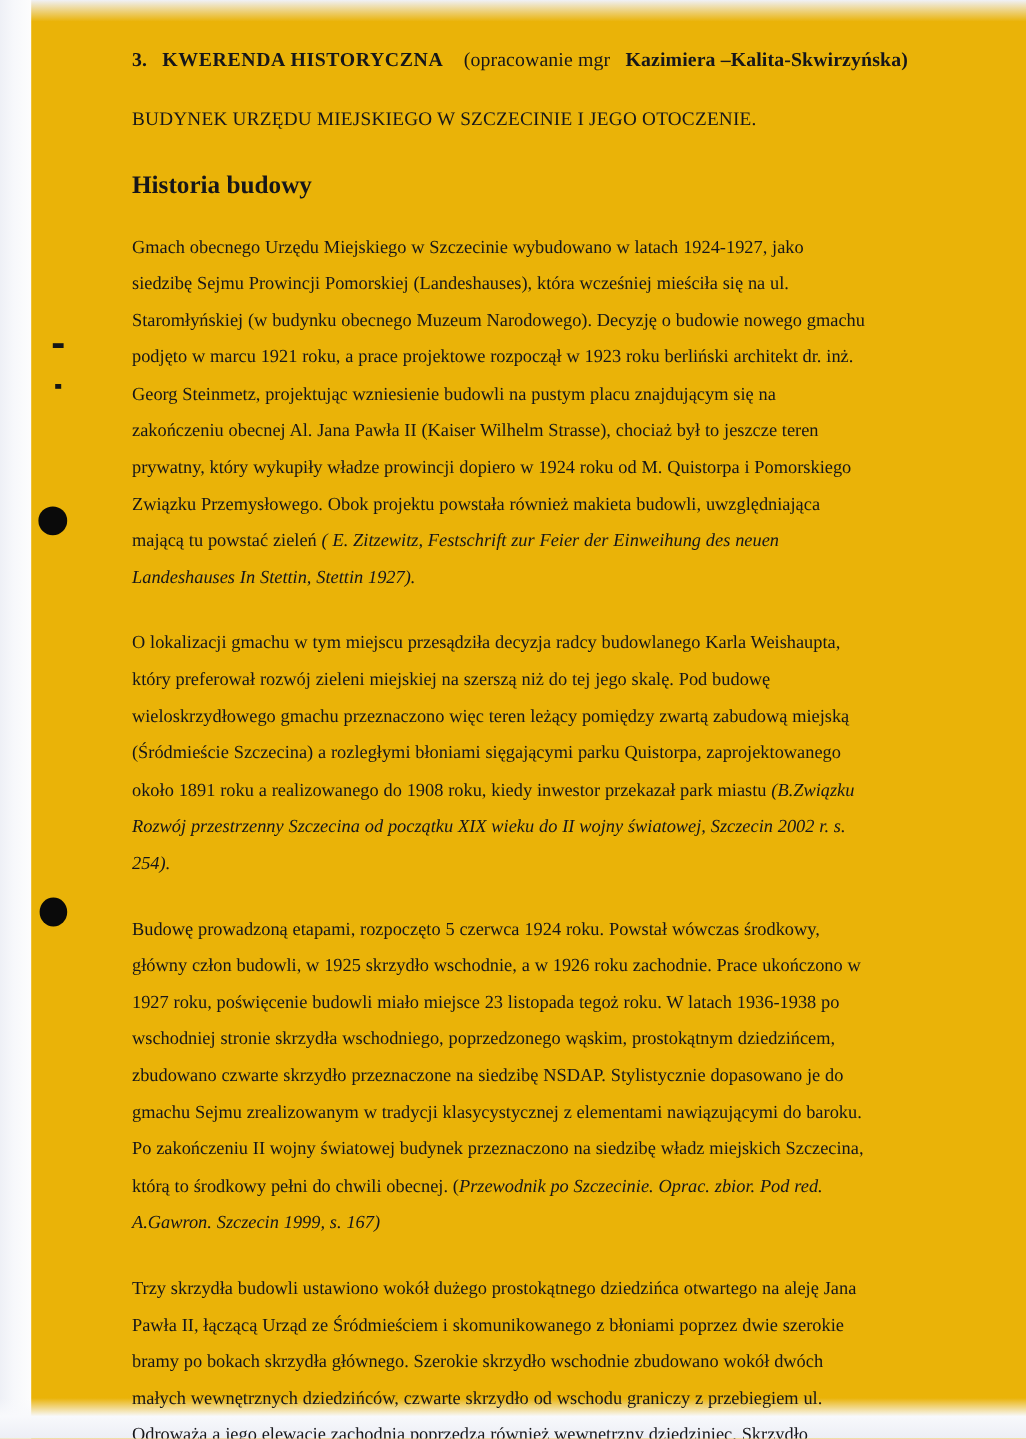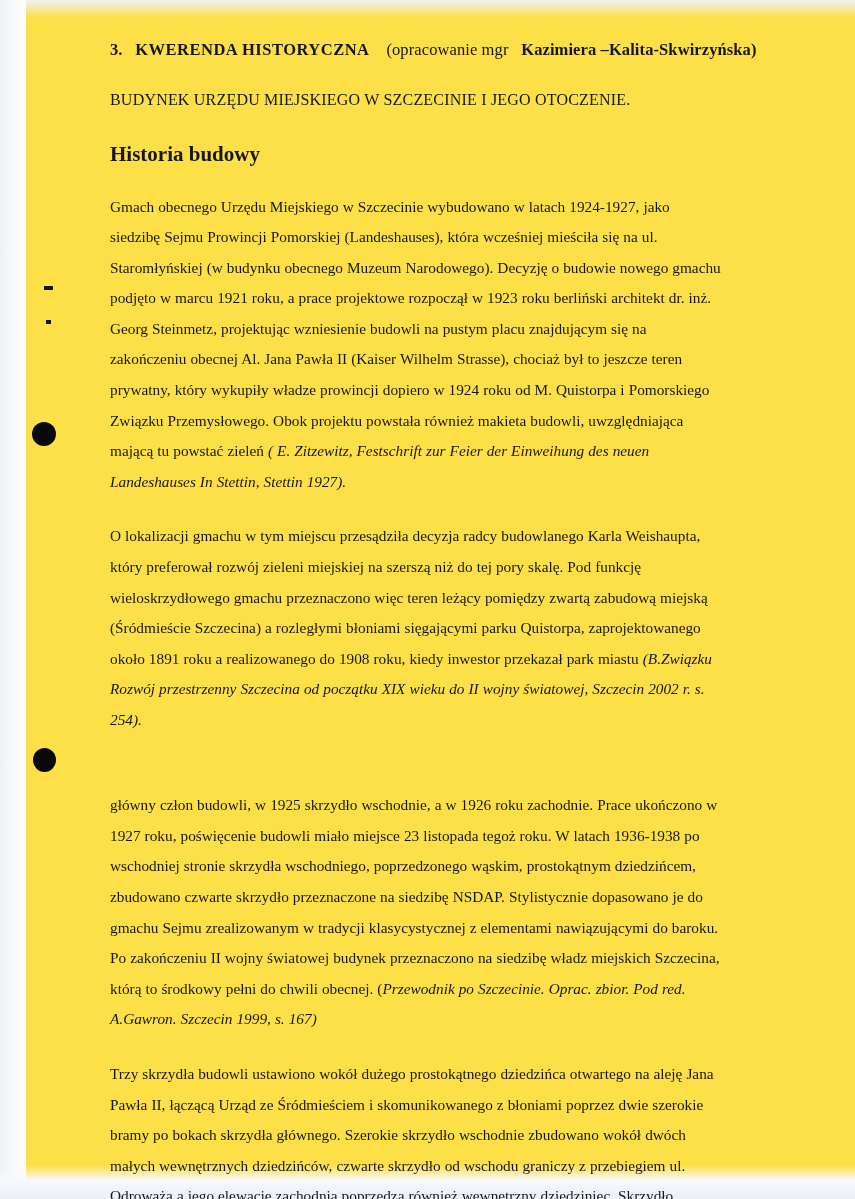--- a/index.html
+++ b/index.html
@@ -5,21 +5,21 @@
   html, body {
     margin: 0;
     padding: 0;
     background: #ffffff;
   }
   .page {
     position: relative;
     width: 855px;
     height: 1199px;
     margin: 0 auto;
-    background: #fde047;
+    background: #eab308;
     overflow: hidden;
     font-family: "Liberation Serif", "DejaVu Serif", serif;
     color: #16161a;
   }
   
   .scan-cast-left {
     position: absolute;
     left: 0; top: 0;
     width: 26px; height: 1199px;
     background: linear-gradient(to right, #eef0f6 0%, #f7f8fb 45%, #fdfdfd 100%);
@@ -135,30 +135,30 @@
       <span>Georg Steinmetz, projektując wzniesienie budowli na pustym placu znajdującym się na</span><br>
       <span>zakończeniu obecnej Al. Jana Pawła II  (Kaiser Wilhelm Strasse), chociaż był to jeszcze teren</span><br>
       <span>prywatny, który  wykupiły władze prowincji dopiero w 1924 roku od M. Quistorpa i Pomorskiego</span><br>
       <span>Związku Przemysłowego. Obok projektu powstała również makieta budowli, uwzględniająca</span><br>
       <span>mającą tu powstać zieleń </span><span class="it">( E. Zitzewitz, Festschrift zur Feier der Einweihung des neuen</span><br>
       <span class="it">Landeshauses In Stettin, Stettin 1927).</span>
     </p>
 
     <p class="body gap">
       <span> O lokalizacji gmachu w tym miejscu przesądziła decyzja radcy budowlanego Karla Weishaupta,</span><br>
-      <span>który preferował rozwój zieleni miejskiej na szerszą niż do tej pory skalę. Pod funkcję</span><br>
+      <span>który preferował rozwój zieleni miejskiej na szerszą niż do tej jego skalę. Pod budowę</span><br>
       <span>wieloskrzydłowego gmachu przeznaczono więc teren leżący pomiędzy zwartą zabudową miejską</span><br>
       <span>(Śródmieście Szczecina) a  rozległymi błoniami sięgającymi  parku Quistorpa, zaprojektowanego</span><br>
       <span>około 1891 roku a realizowanego do  1908 roku, kiedy inwestor przekazał park miastu </span><span class="it">(B.Związku</span><br>
       <span class="it">Rozwój przestrzenny Szczecina od początku XIX wieku do II wojny światowej, Szczecin 2002 r. s.</span><br>
       <span class="it">254).</span>
     </p>
 
     <p class="body gap">
-      <br>
+      <span>Budowę prowadzoną etapami, rozpoczęto  5 czerwca 1924 roku.  Powstał wówczas środkowy,</span><br>
       <span>główny człon budowli, w 1925 skrzydło wschodnie, a w 1926 roku zachodnie. Prace ukończono w</span><br>
       <span>1927 roku, poświęcenie budowli miało miejsce 23 listopada tegoż roku. W latach 1936-1938 po</span><br>
       <span>wschodniej stronie skrzydła wschodniego, poprzedzonego wąskim, prostokątnym dziedzińcem,</span><br>
       <span>zbudowano czwarte skrzydło  przeznaczone na siedzibę NSDAP. Stylistycznie dopasowano je do</span><br>
       <span>gmachu Sejmu zrealizowanym w tradycji klasycystycznej z elementami nawiązującymi do baroku.</span><br>
       <span>Po zakończeniu II wojny światowej budynek przeznaczono na siedzibę władz miejskich Szczecina,</span><br>
       <span>którą to środkowy pełni do chwili obecnej. (</span><span class="it">Przewodnik po Szczecinie. Oprac. zbior. Pod red.</span><br>
       <span class="it">A.Gawron. Szczecin 1999, s. 167)</span>
     </p>
 

